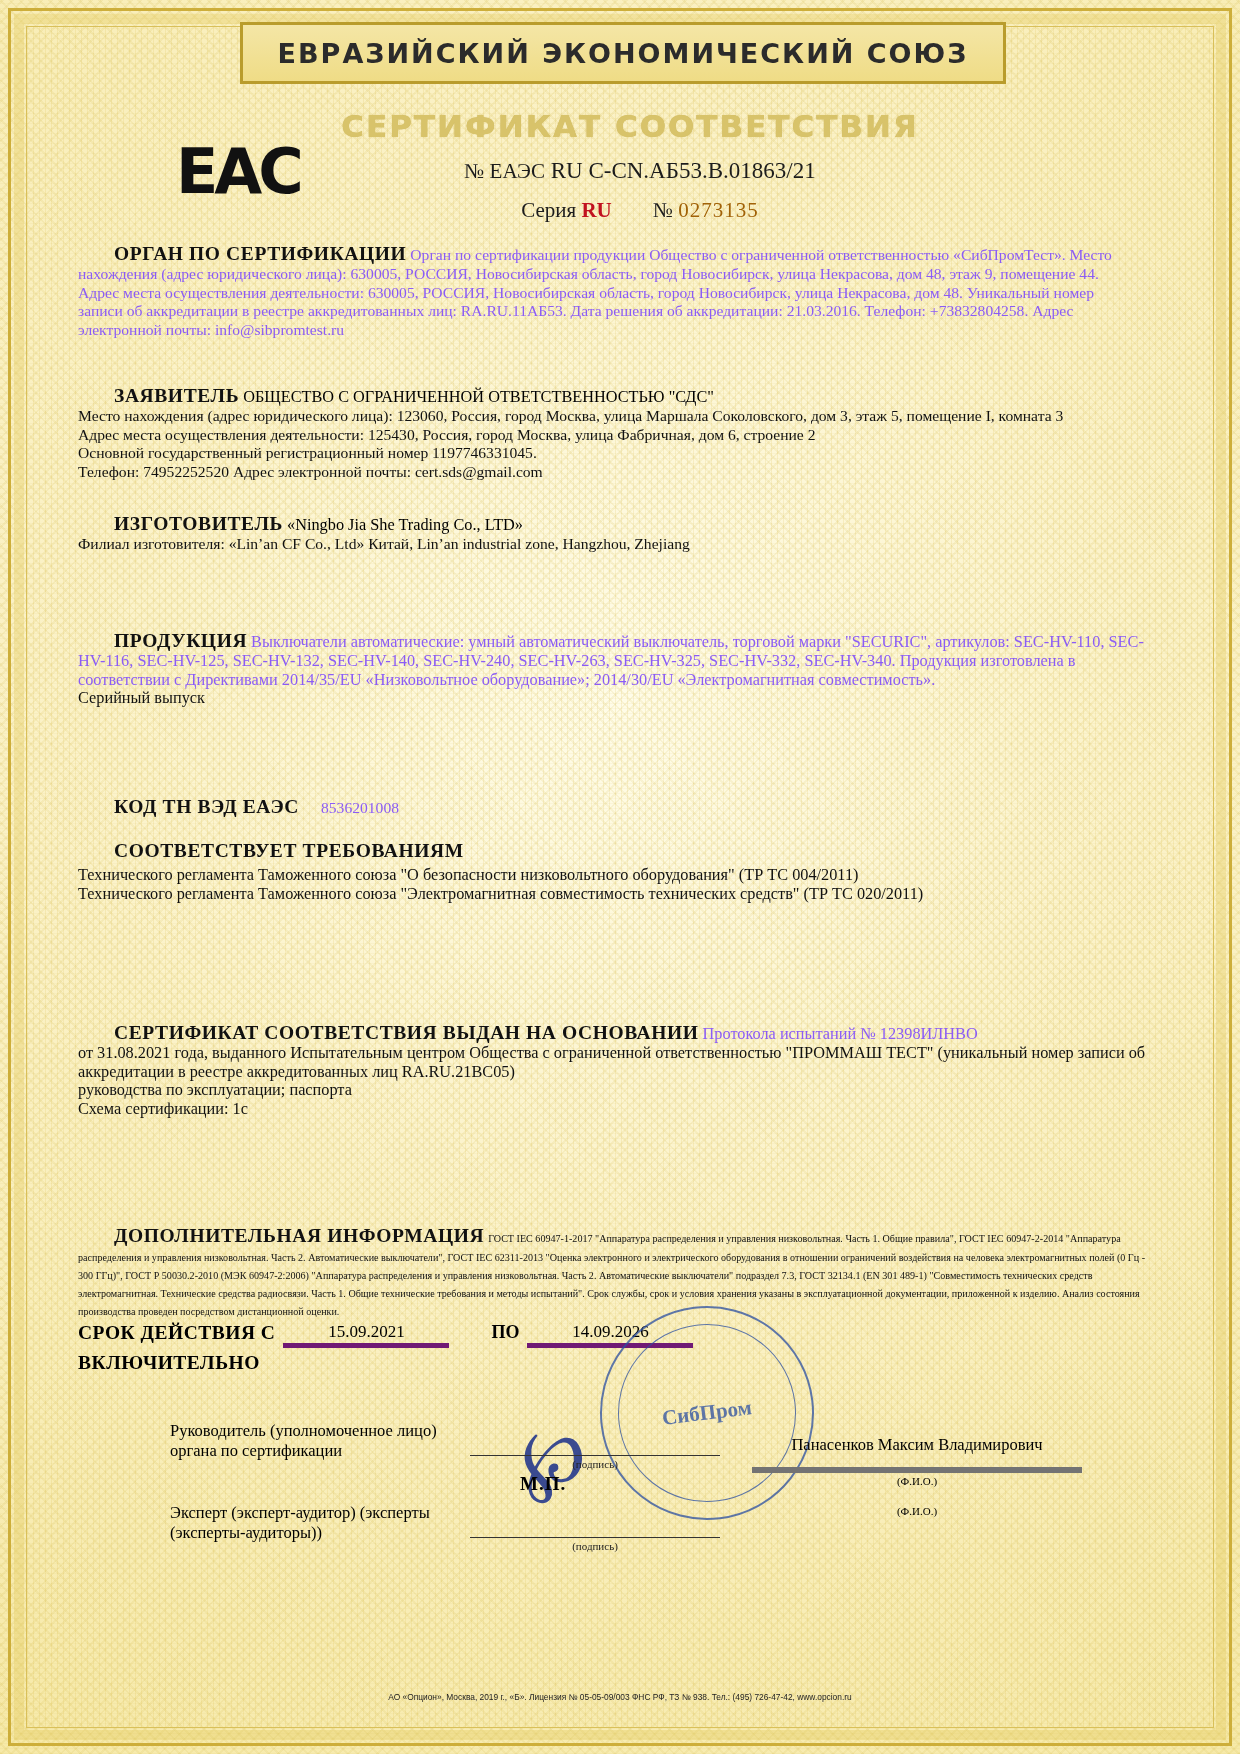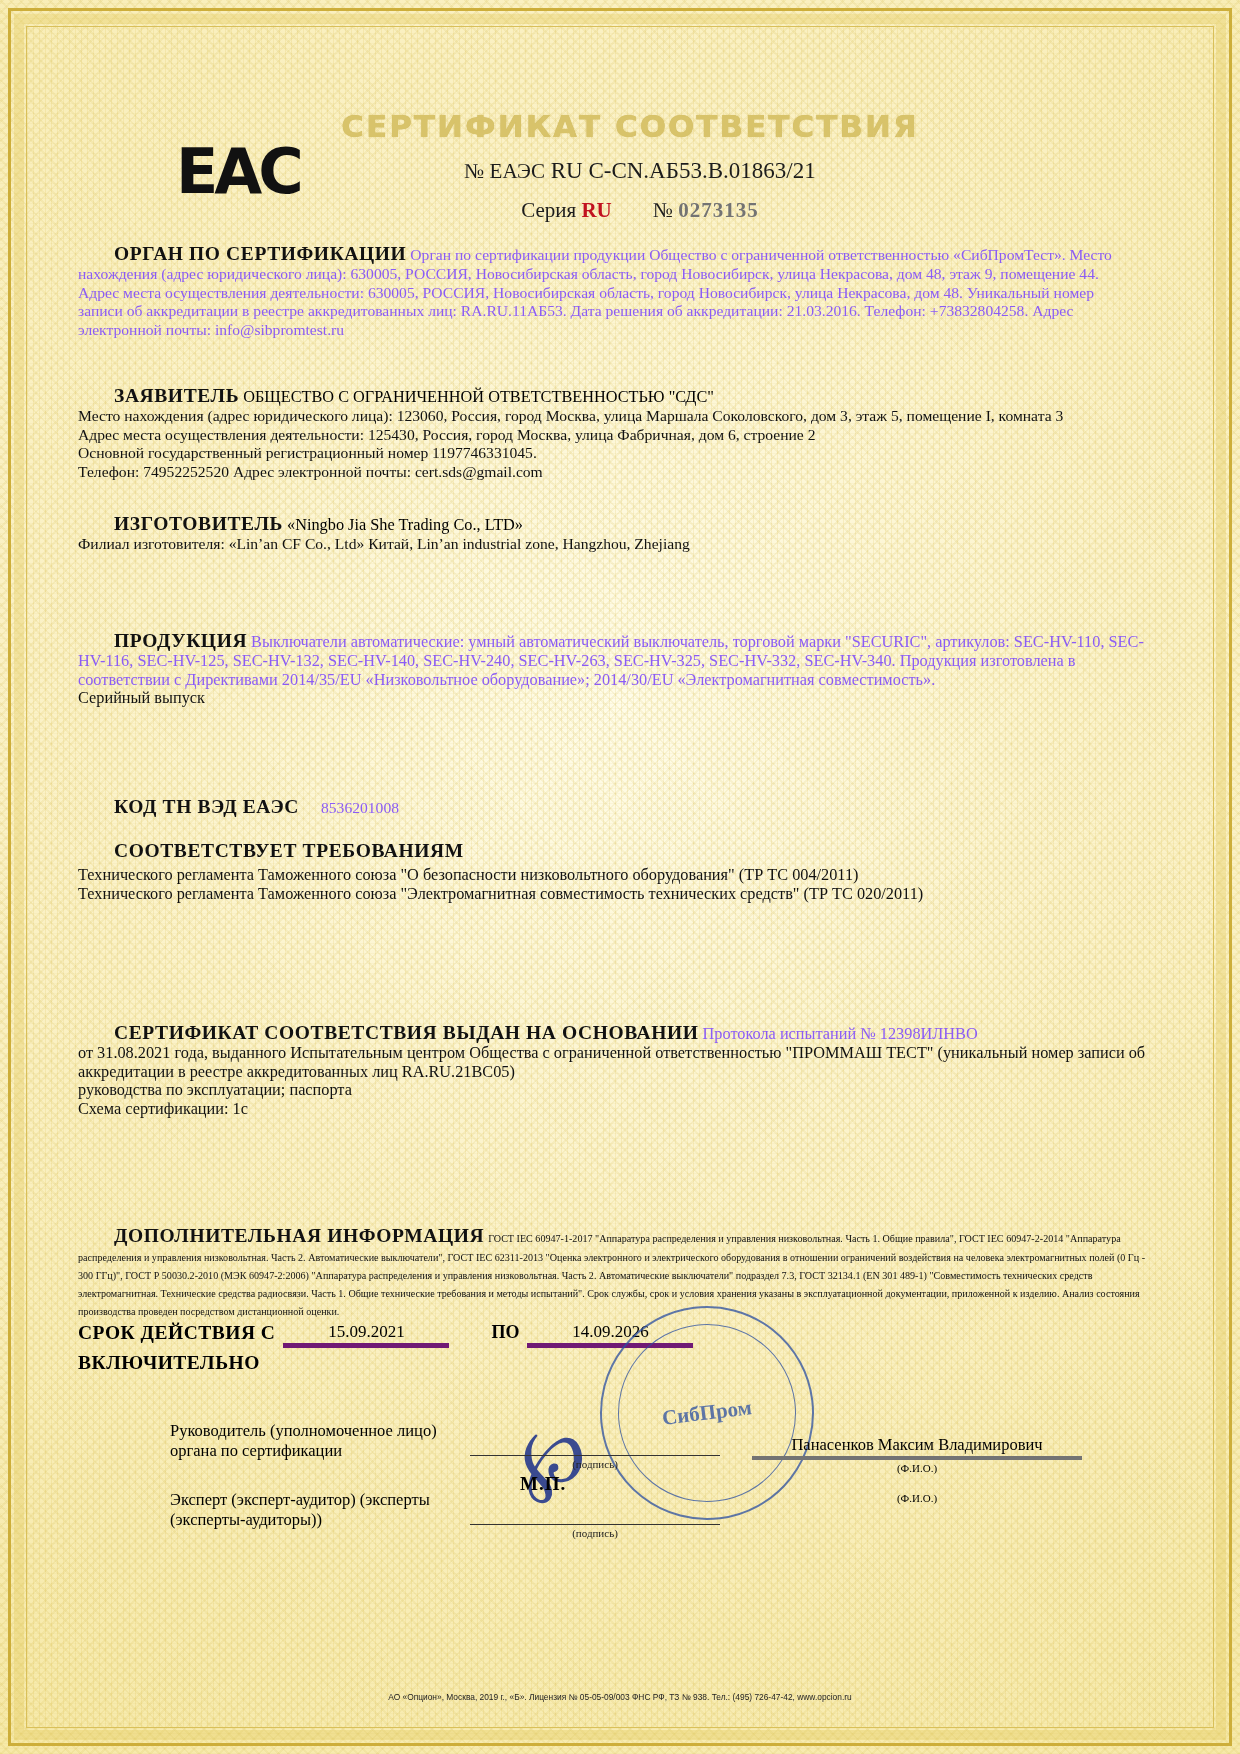--- a/index.html
+++ b/index.html
@@ -58,21 +58,21 @@
     position:absolute;left:330px;top:158px;width:620px;text-align:center;
     font-size:23px;color:#1c1c1c;
   }
   .cert-number .lbl{font-size:21px;}
   .series-row{
     position:absolute;left:330px;top:198px;width:620px;text-align:center;
     font-size:21px;color:#1c1c1c;
   }
   .series-row .ser-val{color:#c1121f;font-weight:bold;}
   .series-row .num-sign{margin-left:36px;}
-  .series-row .num-val{color:#737373;font-weight:bold;letter-spacing:1px;}
+  .series-row .num-val{color:#a16207;font-weight:normal;letter-spacing:1px;}
 
   .eac{
     position:absolute;left:176px;top:140px;
     width:86px;height:70px;
     font-family:"DejaVu Sans", sans-serif;
     font-weight:bold;font-size:62px;line-height:64px;color:#111;
     letter-spacing:-4px;
   }
   .h{
     font-family:"Liberation Serif", serif;
@@ -115,22 +115,22 @@
   .srow{display:flex;align-items:flex-start;margin-bottom:16px;}
   .srole{width:300px;font-size:16.5px;line-height:20px;}
   .sline{
     width:250px;border-bottom:1px solid #333;height:34px;position:relative;
   }
   .scap{
     font-size:11px;color:#222;text-align:center;width:250px;display:block;margin-top:2px;
   }
   .sname{
     width:330px;text-align:center;font-size:16.5px;
-    border-bottom:4px solid #737373;height:34px;
-    display:flex;align-items:flex-end;justify-content:center;padding-bottom:1px;
+    border-bottom:6px solid #737373;height:34px;
+    display:flex;align-items:flex-end;justify-content:center;padding-bottom:12px;
     margin-left:32px;
   }
   .sname-cap{width:330px;margin-left:32px;text-align:center;font-size:11px;margin-top:2px;}
   .mp{
     position:absolute;left:350px;top:52px;font-weight:bold;font-size:19px;letter-spacing:1px;
   }
 
   
   .stamp{
     position:absolute;left:600px;top:1306px;width:210px;height:210px;
@@ -168,20 +168,23 @@
 </head>
 <body>
 
 <div class="page">
   <div class="bg"></div>
   <div class="frame-band"></div>
   <div class="border-outer"></div>
   <div class="border-inner"></div>
   <div class="watermark"></div>
 
+  <div class="eaes-title">
+    <span>ЕВРАЗИЙСКИЙ ЭКОНОМИЧЕСКИЙ СОЮЗ</span>
+  </div>
 
   <div class="cert-title">СЕРТИФИКАТ СООТВЕТСТВИЯ</div>
 
   <div class="eac">ЕAC</div>
 
   <div class="cert-number">
     <span class="lbl">№ ЕАЭС</span>
     <span>RU C-CN.АБ53.В.01863/21</span>
   </div>
 

